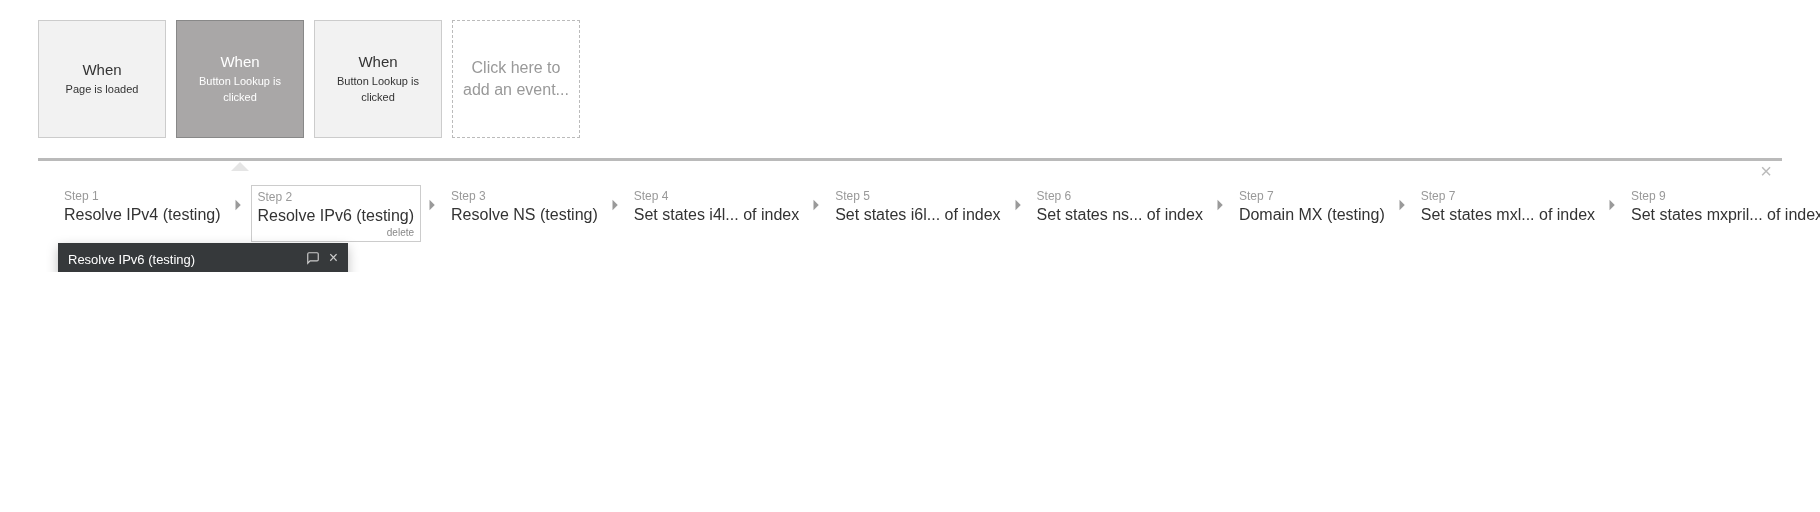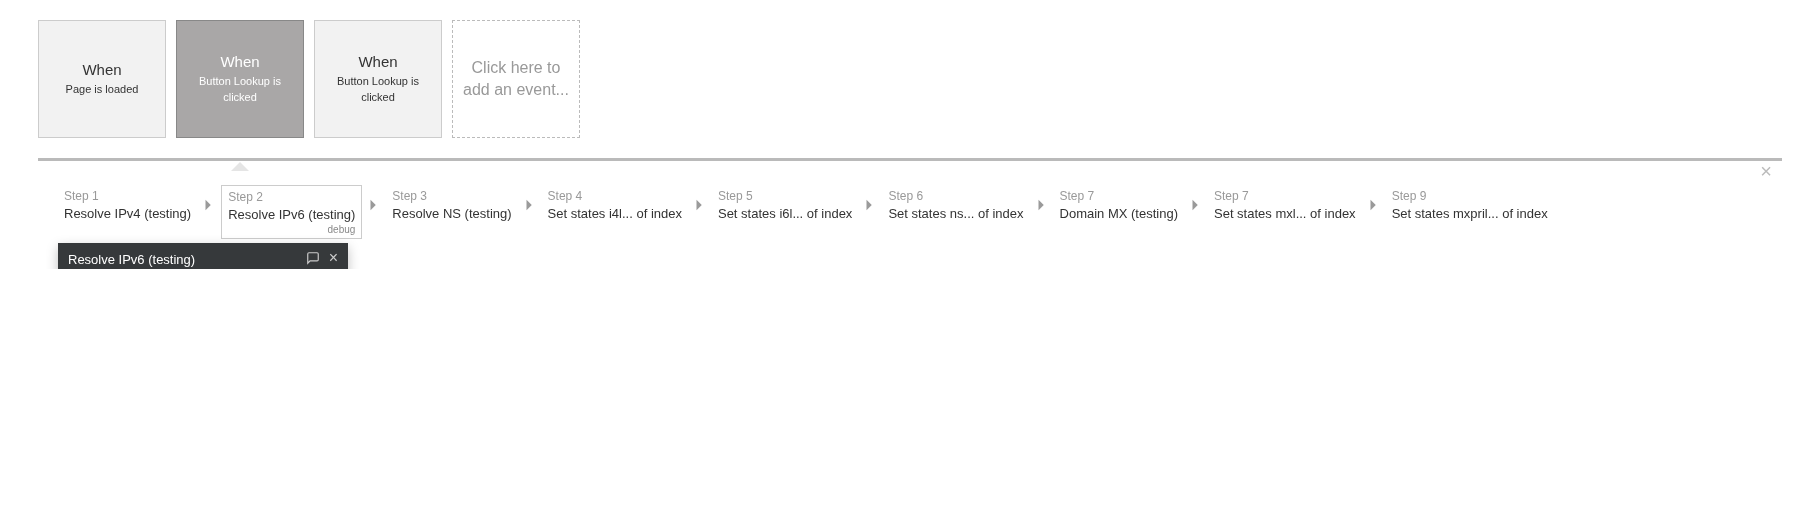--- a/index.html
+++ b/index.html
@@ -65,21 +65,21 @@
     position: relative;
   }
   .step {
     display: flex;
     flex-direction: column;
     cursor: pointer;
     padding: 4px 6px 6px 6px;
     position: relative;
   }
   .step .label { font-size: 12px; color: #999; margin-bottom: 3px; }
-  .step .name  { font-size: 13px; color: #333; white-space: nowrap; }
+  .step .name  { font-size: 16px; color: #333; white-space: nowrap; }
   .step.selected {
     border: 1px solid #ccc;
     background: #fff;
   }
   .step .delete-link {
     position: absolute;
     bottom: 3px; right: 6px;
     font-size: 10px;
     color: #888;
   }
@@ -193,21 +193,21 @@
       </div>
       <div class="arrow">
           <svg viewBox="0 0 16 16">
             <path d="M4 2l6 6-6 6V2z"></path>
           </svg>
         </div>
 
       <div class="step selected">
         <div class="label">Step 2</div>
         <div class="name">Resolve IPv6 (testing)</div>
-        <div class="delete-link">debug</div>
+        <div class="delete-link">delete</div>
       </div>
       <div class="arrow">
           <svg viewBox="0 0 16 16">
             <path d="M4 2l6 6-6 6V2z"></path>
           </svg>
         </div>
 
       <div class="step">
         <div class="label">Step 3</div>
         <div class="name">Resolve NS (testing)</div>

